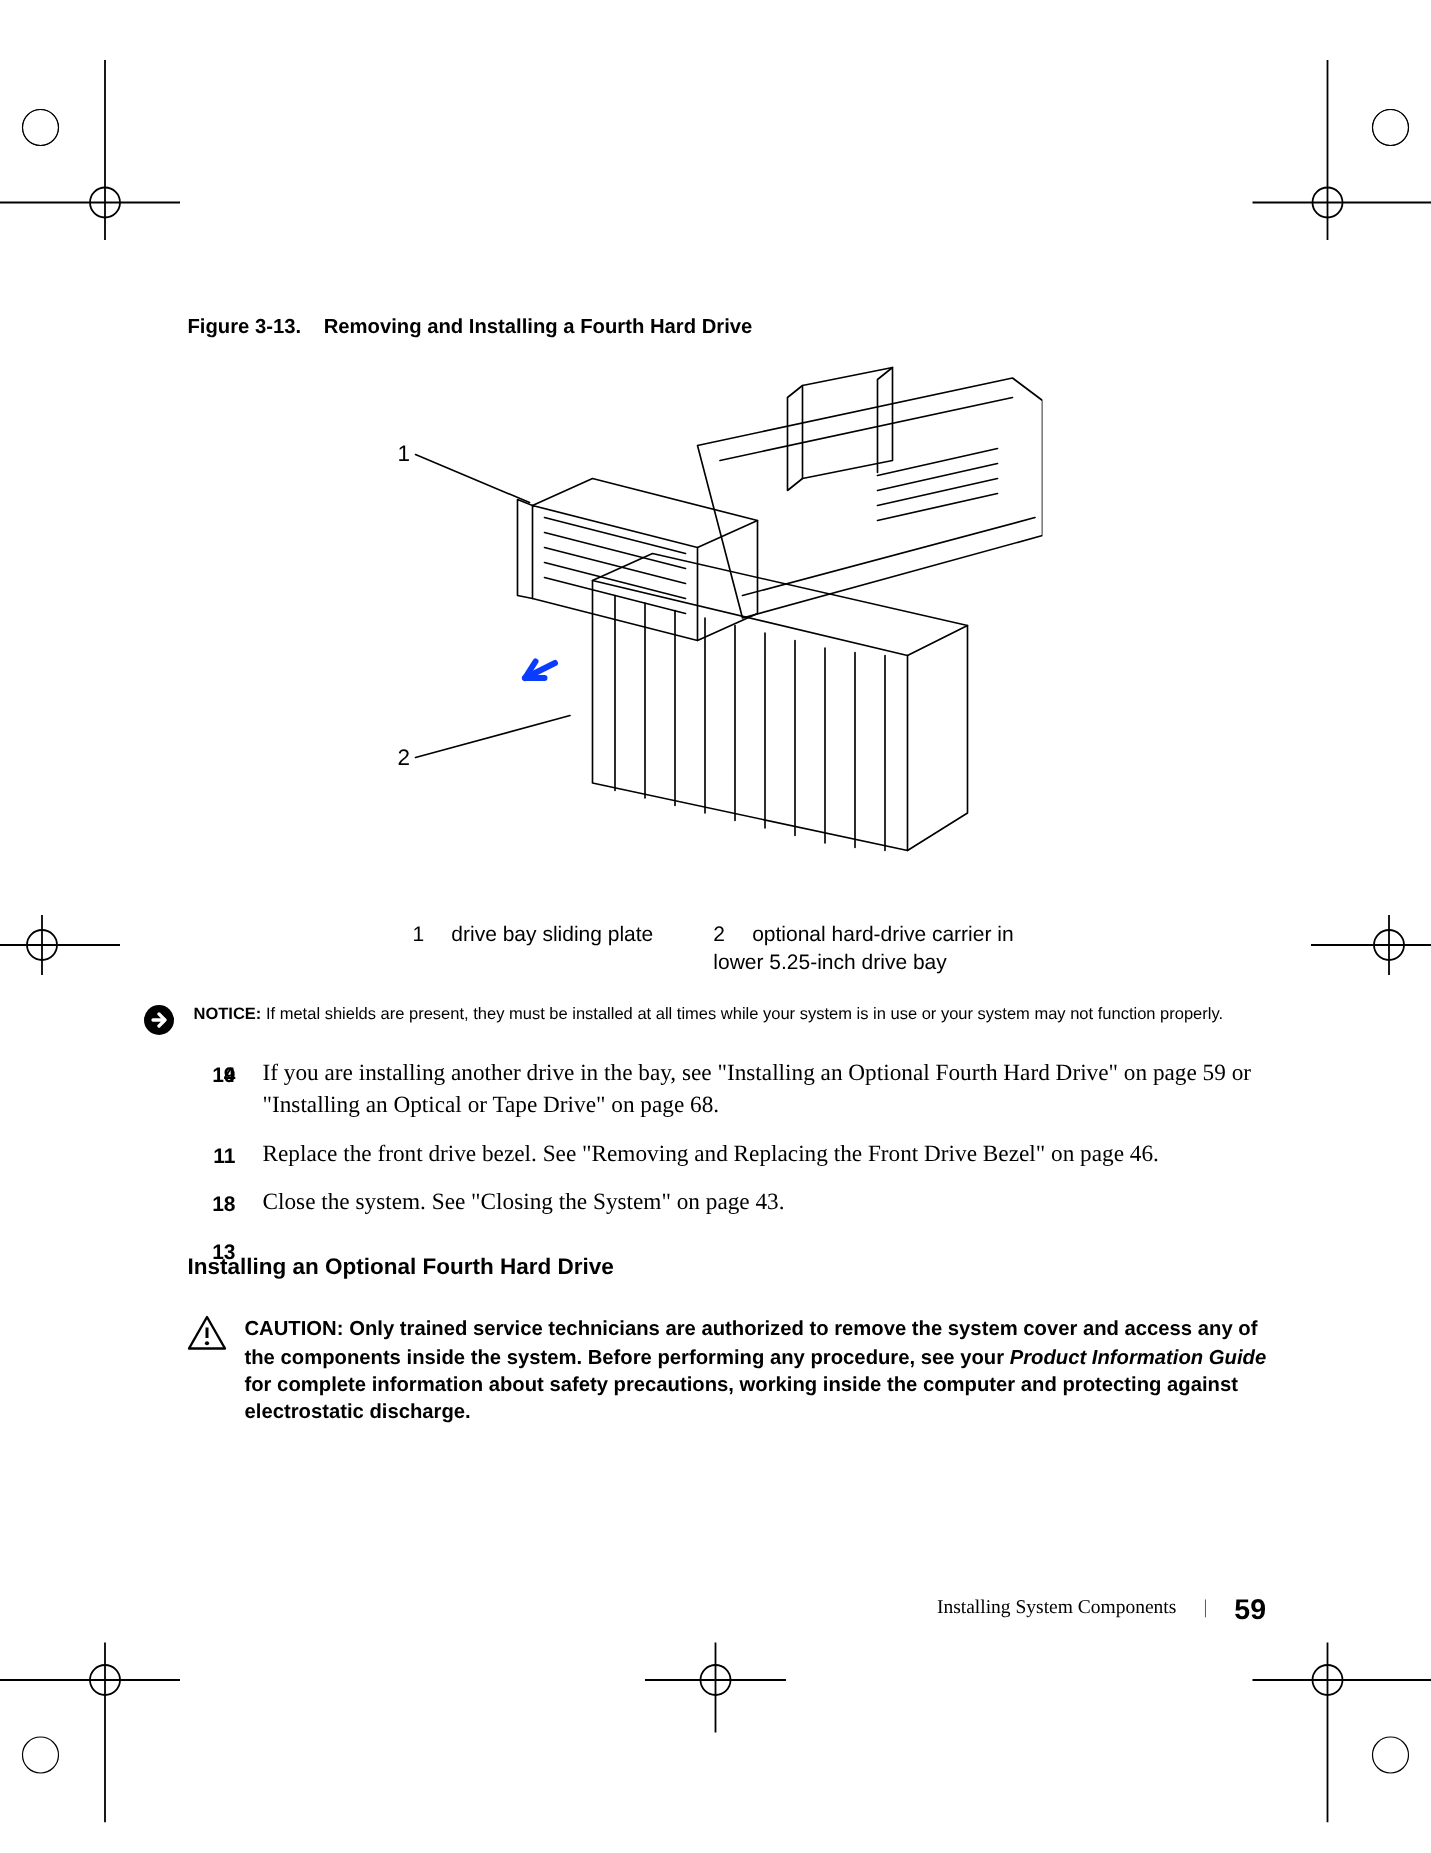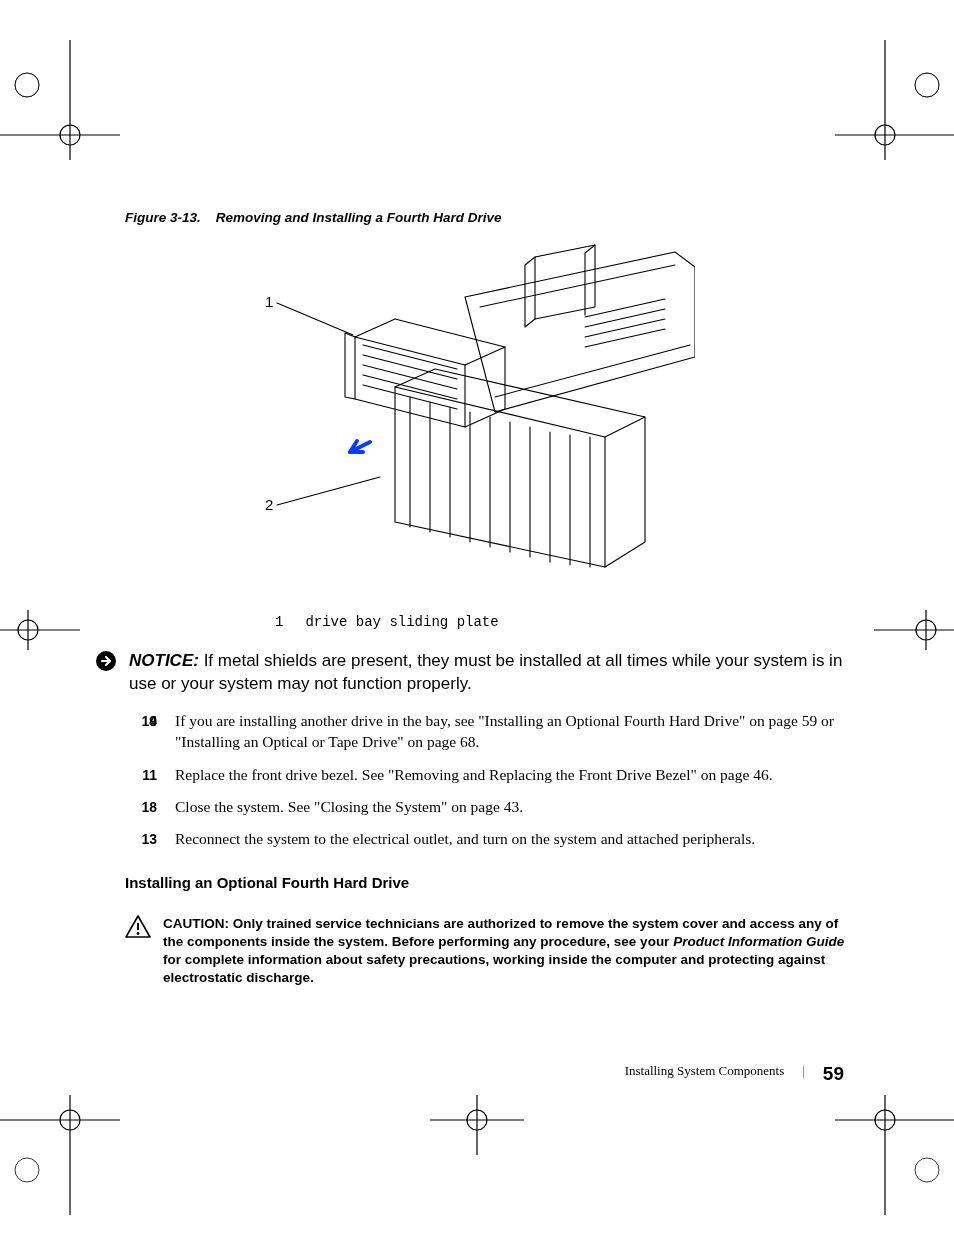--- a/index.html
+++ b/index.html
@@ -7,21 +7,21 @@
     margin: 0;
     padding: 0;
     width: 954px;
     height: 1235px;
     font-family: Georgia, "Times New Roman", serif;
     color: #000;
     background: #fff;
     position: relative;
   }
   .sans { font-family: "Helvetica Neue", Helvetica, Arial, sans-serif; }
-  .bold { font-weight: 700; font-style: italic; }
+  .bold { font-weight: 700; }
 
   
   .cropmark {
     position: absolute;
     pointer-events: none;
   }
 
   
   .page {
     position: absolute;
@@ -44,40 +44,39 @@
     position: absolute;
     left: 110px;
     top: -10px;
   }
 
   .legend {
     display: flex;
     gap: 40px;
     font-size: 14px;
     margin: 16px 0 18px 150px;
-    font-family: Liberation Mono, monospace;
   }
   .legend .num {
     display: inline-block;
     width: 22px;
   }
   .legend div { line-height: 1.35; }
 
   .notice-row {
     display: flex;
     gap: 12px;
     margin: 0 0 14px -30px;
   }
   .notice-icon {
     flex: 0 0 auto;
     width: 22px;
     height: 22px;
   }
   .notice-text {
-    font-size: 17px;
+    font-size: 11px;
     line-height: 1.35;
   }
 
   ol.steps {
     list-style: none;
     padding: 0;
     margin: 0;
     counter-reset: none;
   }
   ol.steps > li {
@@ -247,20 +246,24 @@
 
       <text x="30" y="70" font-family="Helvetica,Arial,sans-serif" font-size="15">1</text>
       <text x="30" y="273" font-family="Helvetica,Arial,sans-serif" font-size="15">2</text>
     </svg>
   </div>
 
   <div class="legend sans">
     <div>
       <span class="num">1</span>
       <span>drive bay sliding plate</span>
+    </div>
+    <div style="max-width:230px">
+      <span class="num">2</span>
+      <span>optional hard-drive carrier in lower 5.25-inch drive bay</span>
     </div>
   </div>
 
   <div class="notice-row">
     <span class="notice-icon">
       <svg width="22" height="22" viewBox="0 0 22 22">
           <circle cx="11" cy="11" r="10" fill="#000"></circle>
           <path d="M7 11 H13 M11 7 L15 11 L11 15" stroke="#fff" stroke-width="2.2" fill="none" stroke-linecap="round" stroke-linejoin="round"></path>
         </svg>
     </span>
@@ -281,21 +284,20 @@
     <li>
       <span class="step-num">11</span>
       <span>Replace the front drive bezel. See "Removing and Replacing the Front Drive Bezel" on page 46.</span>
     </li>
     <li>
       <span class="step-num">18</span>
       <span>Close the system. See "Closing the System" on page 43.</span>
     </li>
     <li>
       <span class="step-num">13</span>
-      <span>Reconnect the system to the electrical outlet, and turn on the system and attached peripherals.</span>
     </li>
   </ol>
 
   <h3 class="section">Installing an Optional Fourth Hard Drive</h3>
 
   <div class="caution-row">
     <span class="caution-icon">
       <svg width="26" height="24" viewBox="0 0 26 24">
           <path d="M13 1 L25 22 H1 Z" fill="none" stroke="#000" stroke-width="1.6" stroke-linejoin="round"></path>
           <line x1="13" y1="8" x2="13" y2="15" stroke="#000" stroke-width="2"></line>

